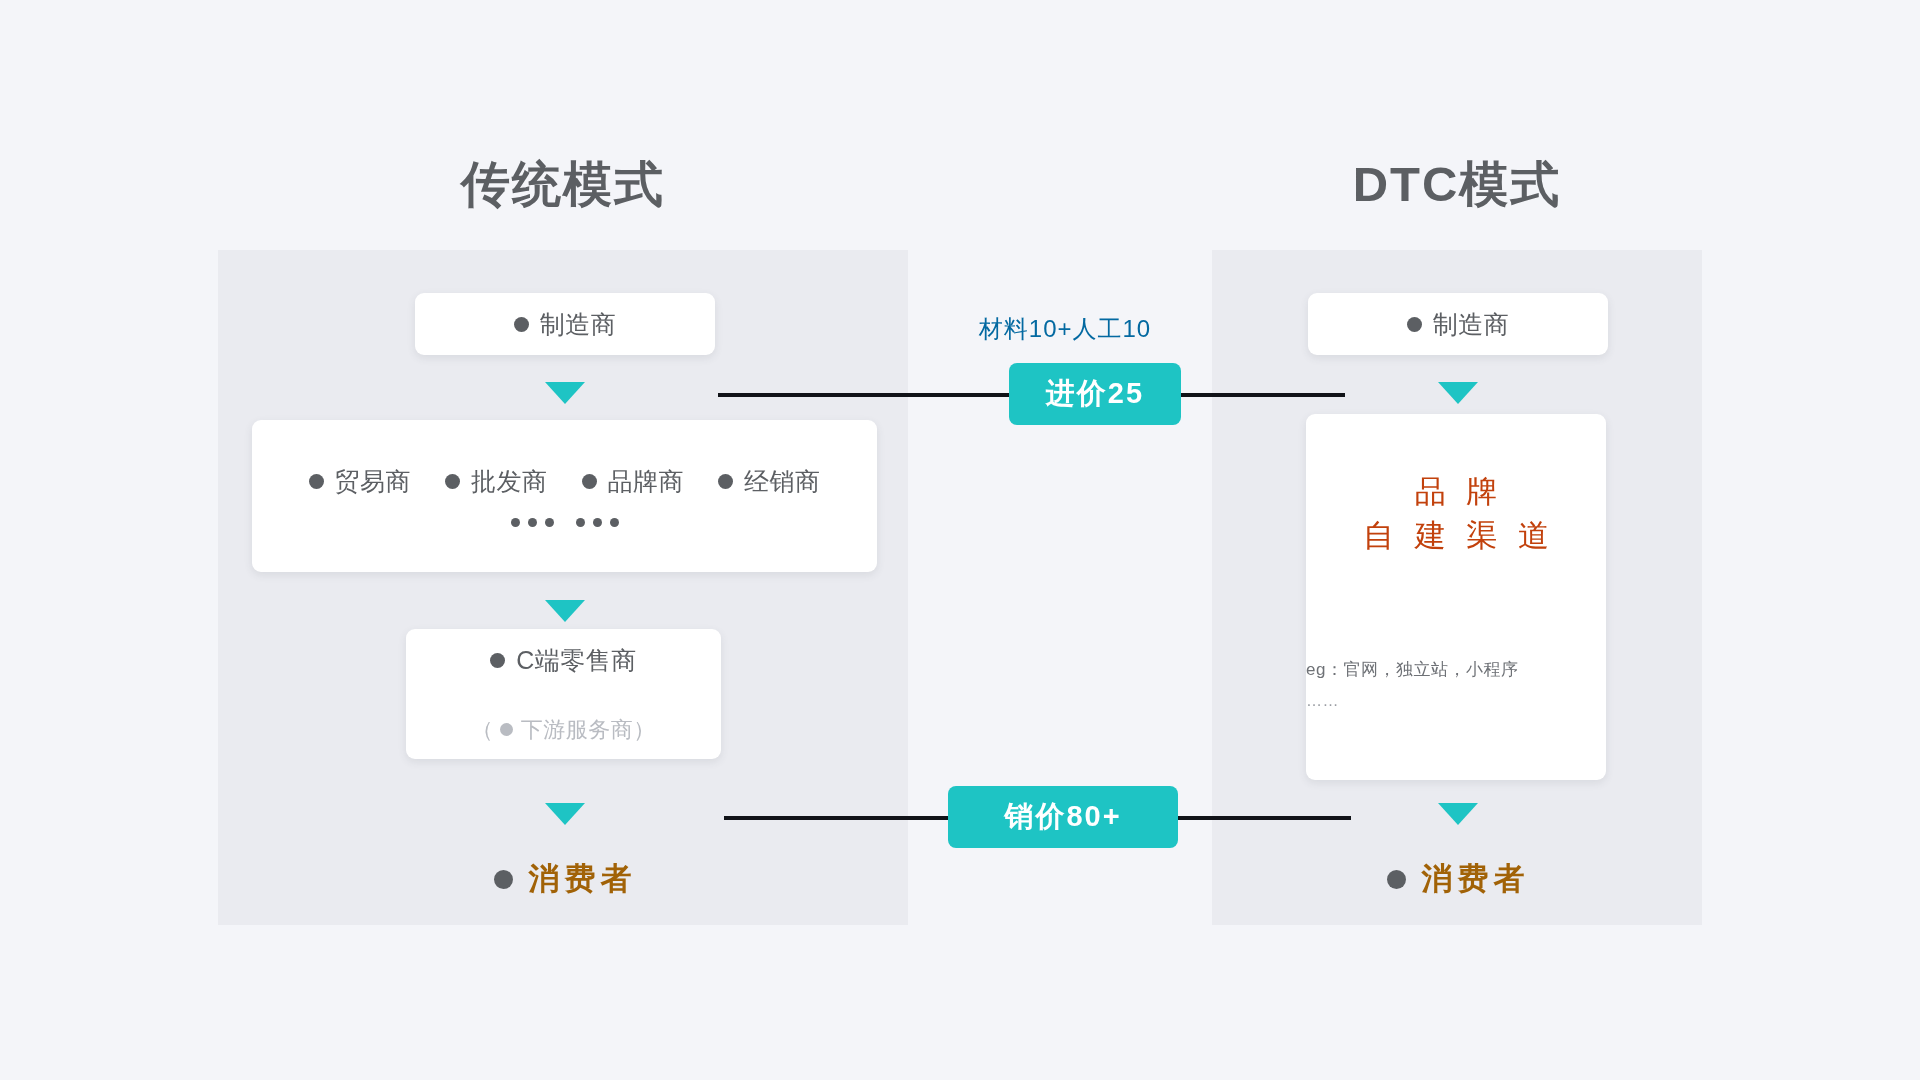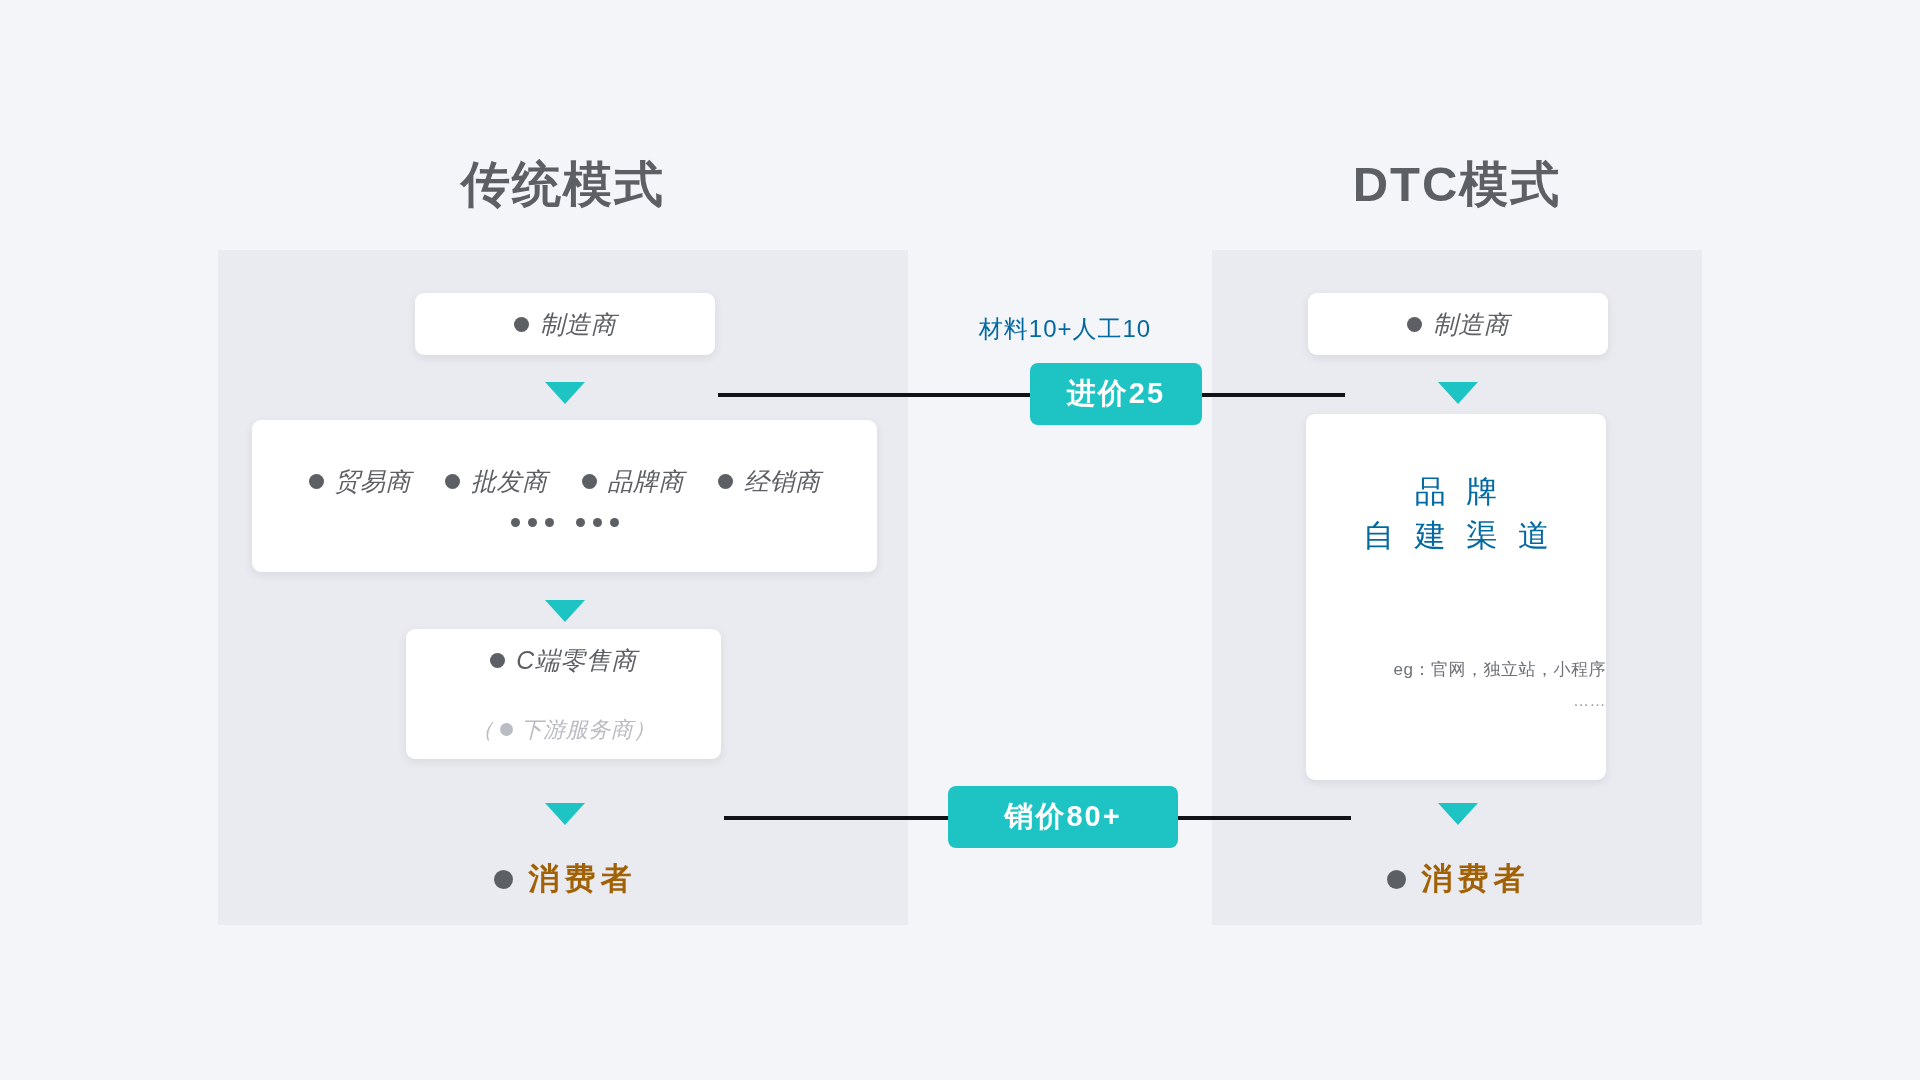--- a/index.html
+++ b/index.html
@@ -53,21 +53,20 @@
     flex-direction: column;
     align-items: center;
     justify-content: center;
   }
 
   .node-line {
     display: flex;
     align-items: center;
     justify-content: center;
     white-space: nowrap;
-    font-style: italic;
   }
 
   .bullet {
     display: inline-block;
     width: 15px;
     height: 15px;
     border-radius: 50%;
     background: #5c5f63;
     margin-right: 11px;
     flex: 0 0 auto;
@@ -114,31 +113,31 @@
   }
 
   
   #card-channel {
     left: 1306px; top: 414px; width: 300px; height: 366px;
     justify-content: flex-start;
     padding-top: 56px;
   }
   .channel-title {
     font-size: 31px;
-    color: #0369a1;
+    color: #c2410c;
     letter-spacing: 6px;
     text-align: center;
     line-height: 1.42;
     text-indent: 6px;
   }
   .channel-eg {
     position: absolute;
     left: 0; right: 0;
     top: 240px;
-    text-align: right;
+    text-align: left;
     font-size: 17px;
     color: #6e7176;
     line-height: 1.9;
     letter-spacing: 0.5px;
   }
   .channel-eg .ellipsis { color: #9a9da3; font-size: 16px; }
 
   
   .arrow {
     position: absolute;
@@ -186,21 +185,21 @@
     border-radius: 8px;
     color: #ffffff;
     font-size: 29px;
     font-weight: 700;
     letter-spacing: 2px;
     display: flex;
     align-items: center;
     justify-content: center;
     white-space: nowrap;
   }
-  #badge-purchase { left: 1030px; top: 363px; width: 172px; height: 62px; }
+  #badge-purchase { left: 1009px; top: 363px; width: 172px; height: 62px; }
   #badge-sale     { left: 948px; top: 786px; width: 230px; height: 62px; }
 
   .cost-note {
     position: absolute;
     left: 940px;
     width: 250px;
     top: 313px;
     text-align: center;
     font-size: 24px;
     color: #0369a1;

